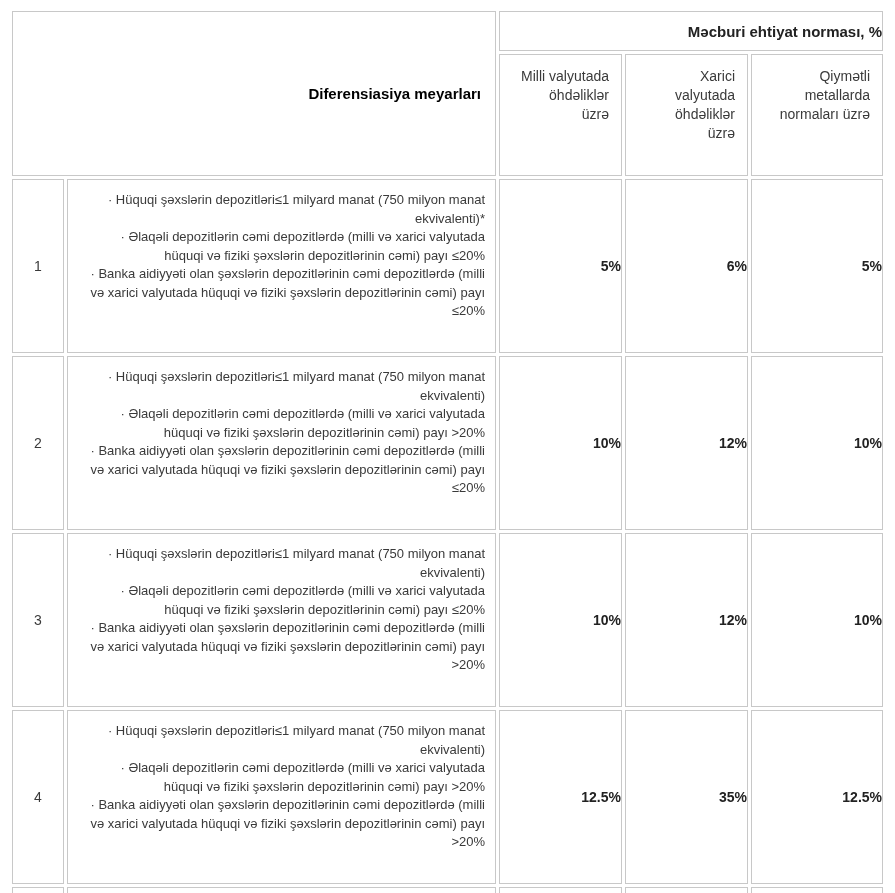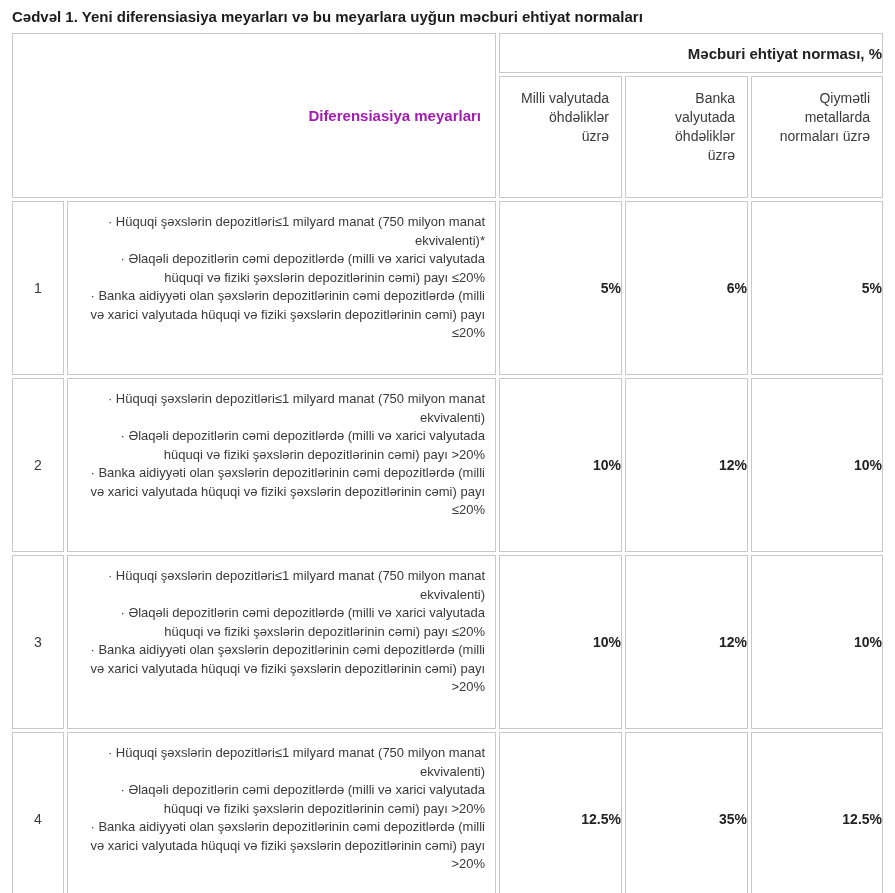--- a/index.html
+++ b/index.html
@@ -28,21 +28,21 @@
   th, td {
     border: 1px solid #c8c8c8;
     background: #ffffff;
     text-align: right;
     font-weight: 400;
   }
   th.criteria-head {
     vertical-align: middle;
     font-weight: 700;
     font-size: 15px;
-    color: #a21caf;
+    color: #000000;
     padding-left: 20px;
     padding-right: 14px;
   }
   th.group-head {
     height: 40px;
     vertical-align: middle;
     font-weight: 700;
     font-size: 15px;
     color: #222;
     padding-left: 20px;
@@ -80,38 +80,37 @@
     font-size: 14px;
     color: #222;
   }
   tr.partial td { height: 30px; }
 </style>
 </head>
 <body>
 
 <div class="page">
 
-  <div class="title">Cədvəl 1. Yeni diferensiasiya meyarları və bu meyarlara uyğun məcburi ehtiyat normaları</div>
 
   <table class="reserve-table">
     <colgroup>
       <col style="width:52px">
       <col style="width:429px">
       <col style="width:123px">
       <col style="width:123px">
       <col style="width:132px">
     </colgroup>
     <thead>
       <tr>
         <th class="criteria-head" colspan="2" rowspan="2">Diferensiasiya meyarları</th>
         <th class="group-head" colspan="3">Məcburi ehtiyat norması, %</th>
       </tr>
       <tr>
         <th class="val-head">Milli valyutada öhdəliklər üzrə</th>
-        <th class="val-head">Banka valyutada öhdəliklər üzrə</th>
+        <th class="val-head">Xarici valyutada öhdəliklər üzrə</th>
         <th class="val-head">Qiymətli metallarda normaları üzrə</th>
       </tr>
     </thead>
     <tbody>
 
       <tr>
         <td class="num">1</td>
         <td class="criteria">
           <div class="clip">
             <div>· Hüquqi şəxslərin depozitləri≤1 milyard manat (750 milyon manat ekvivalenti)*</div>

